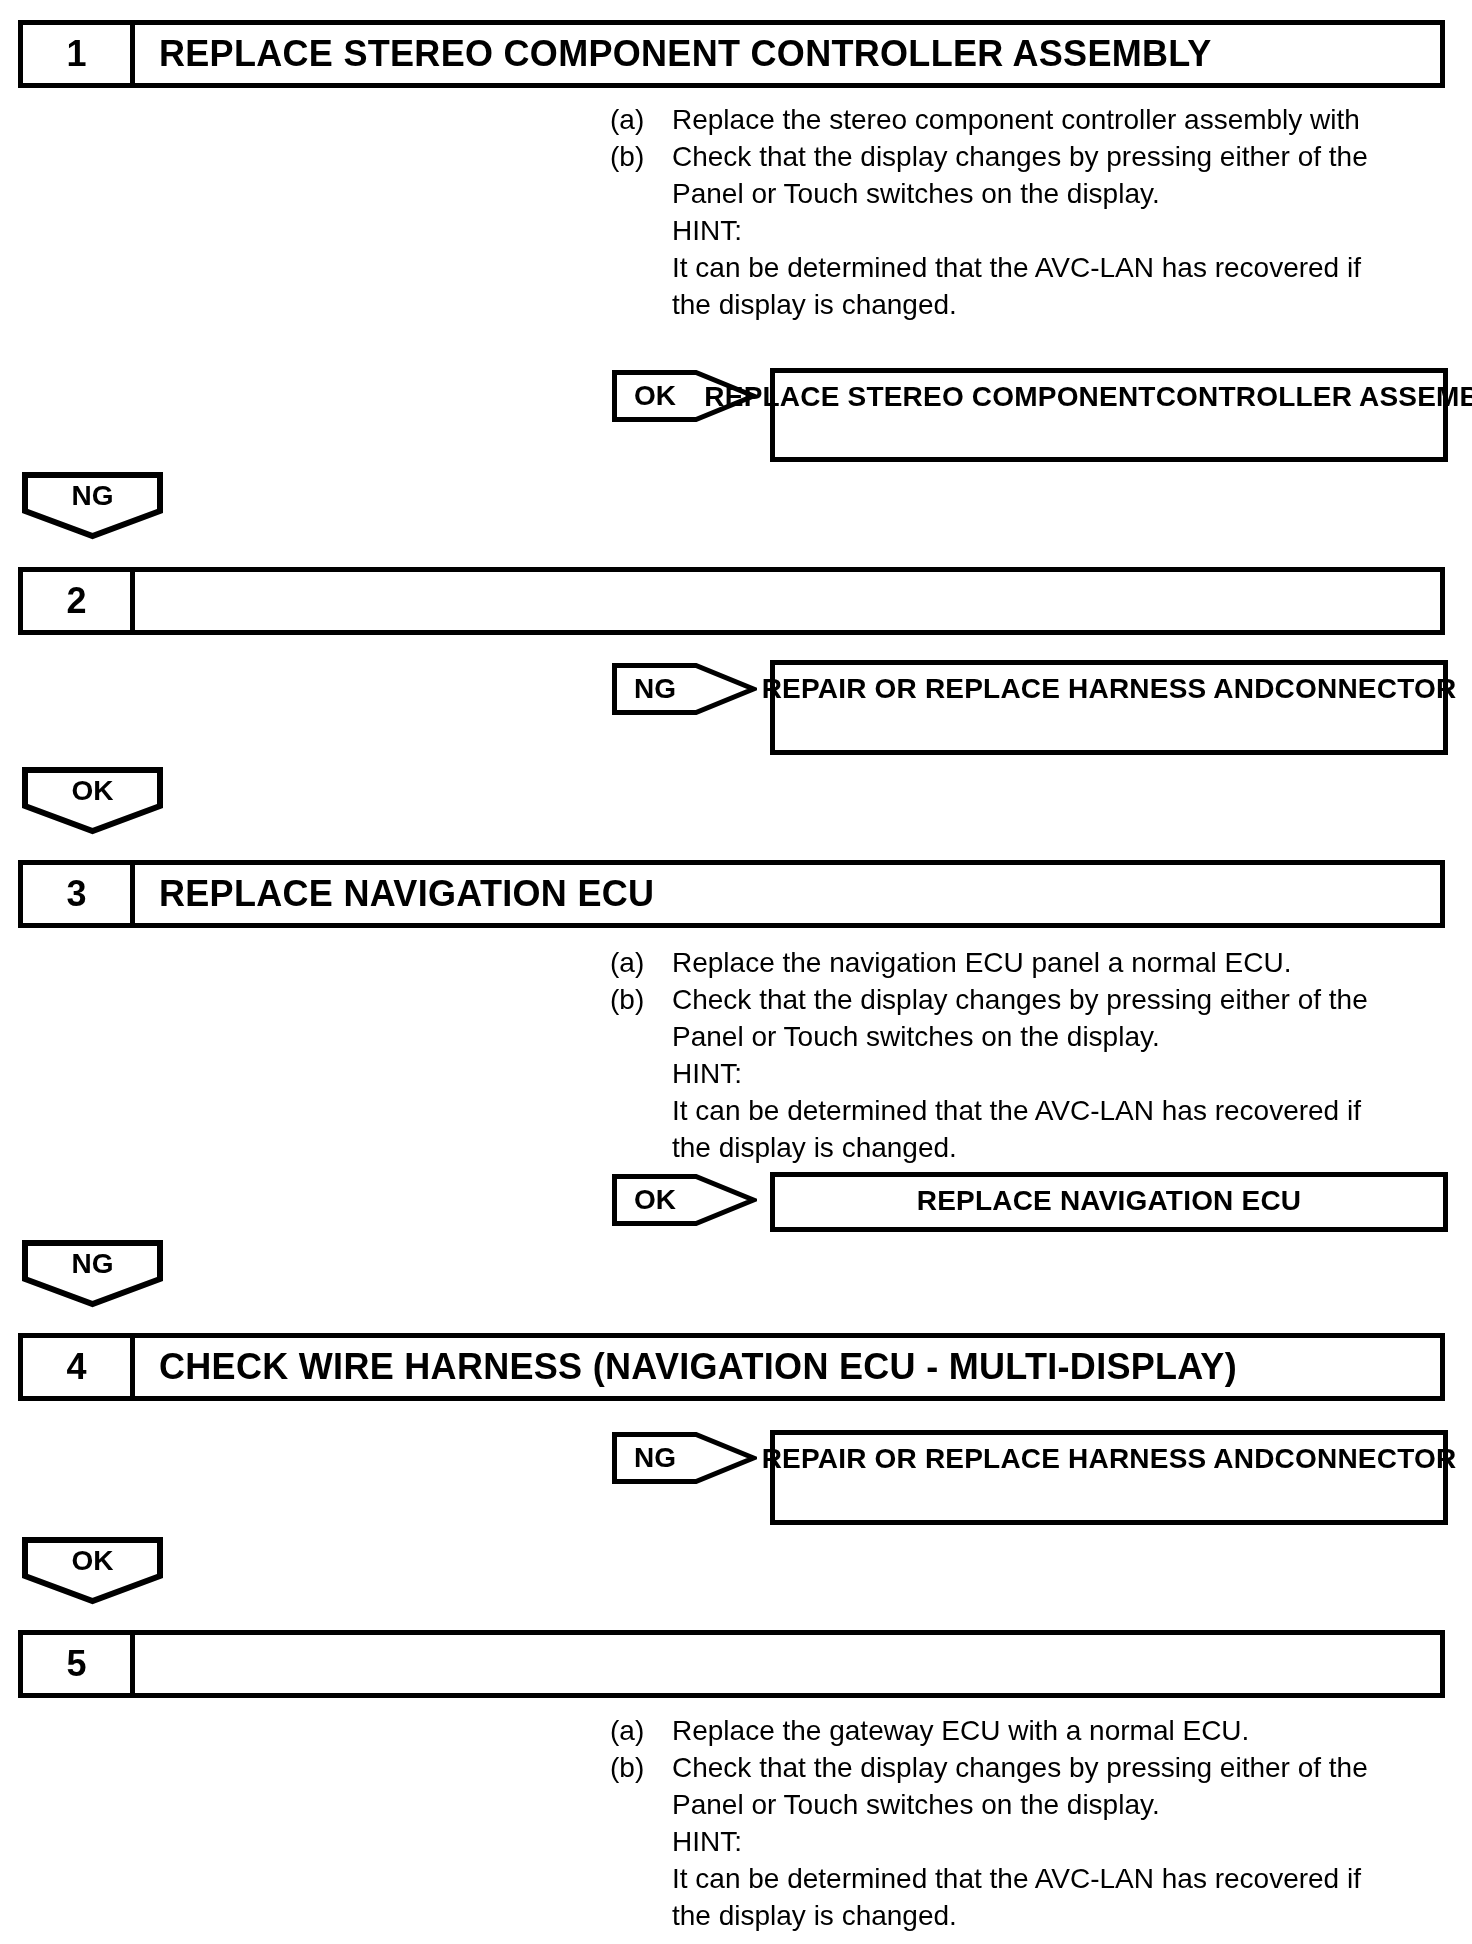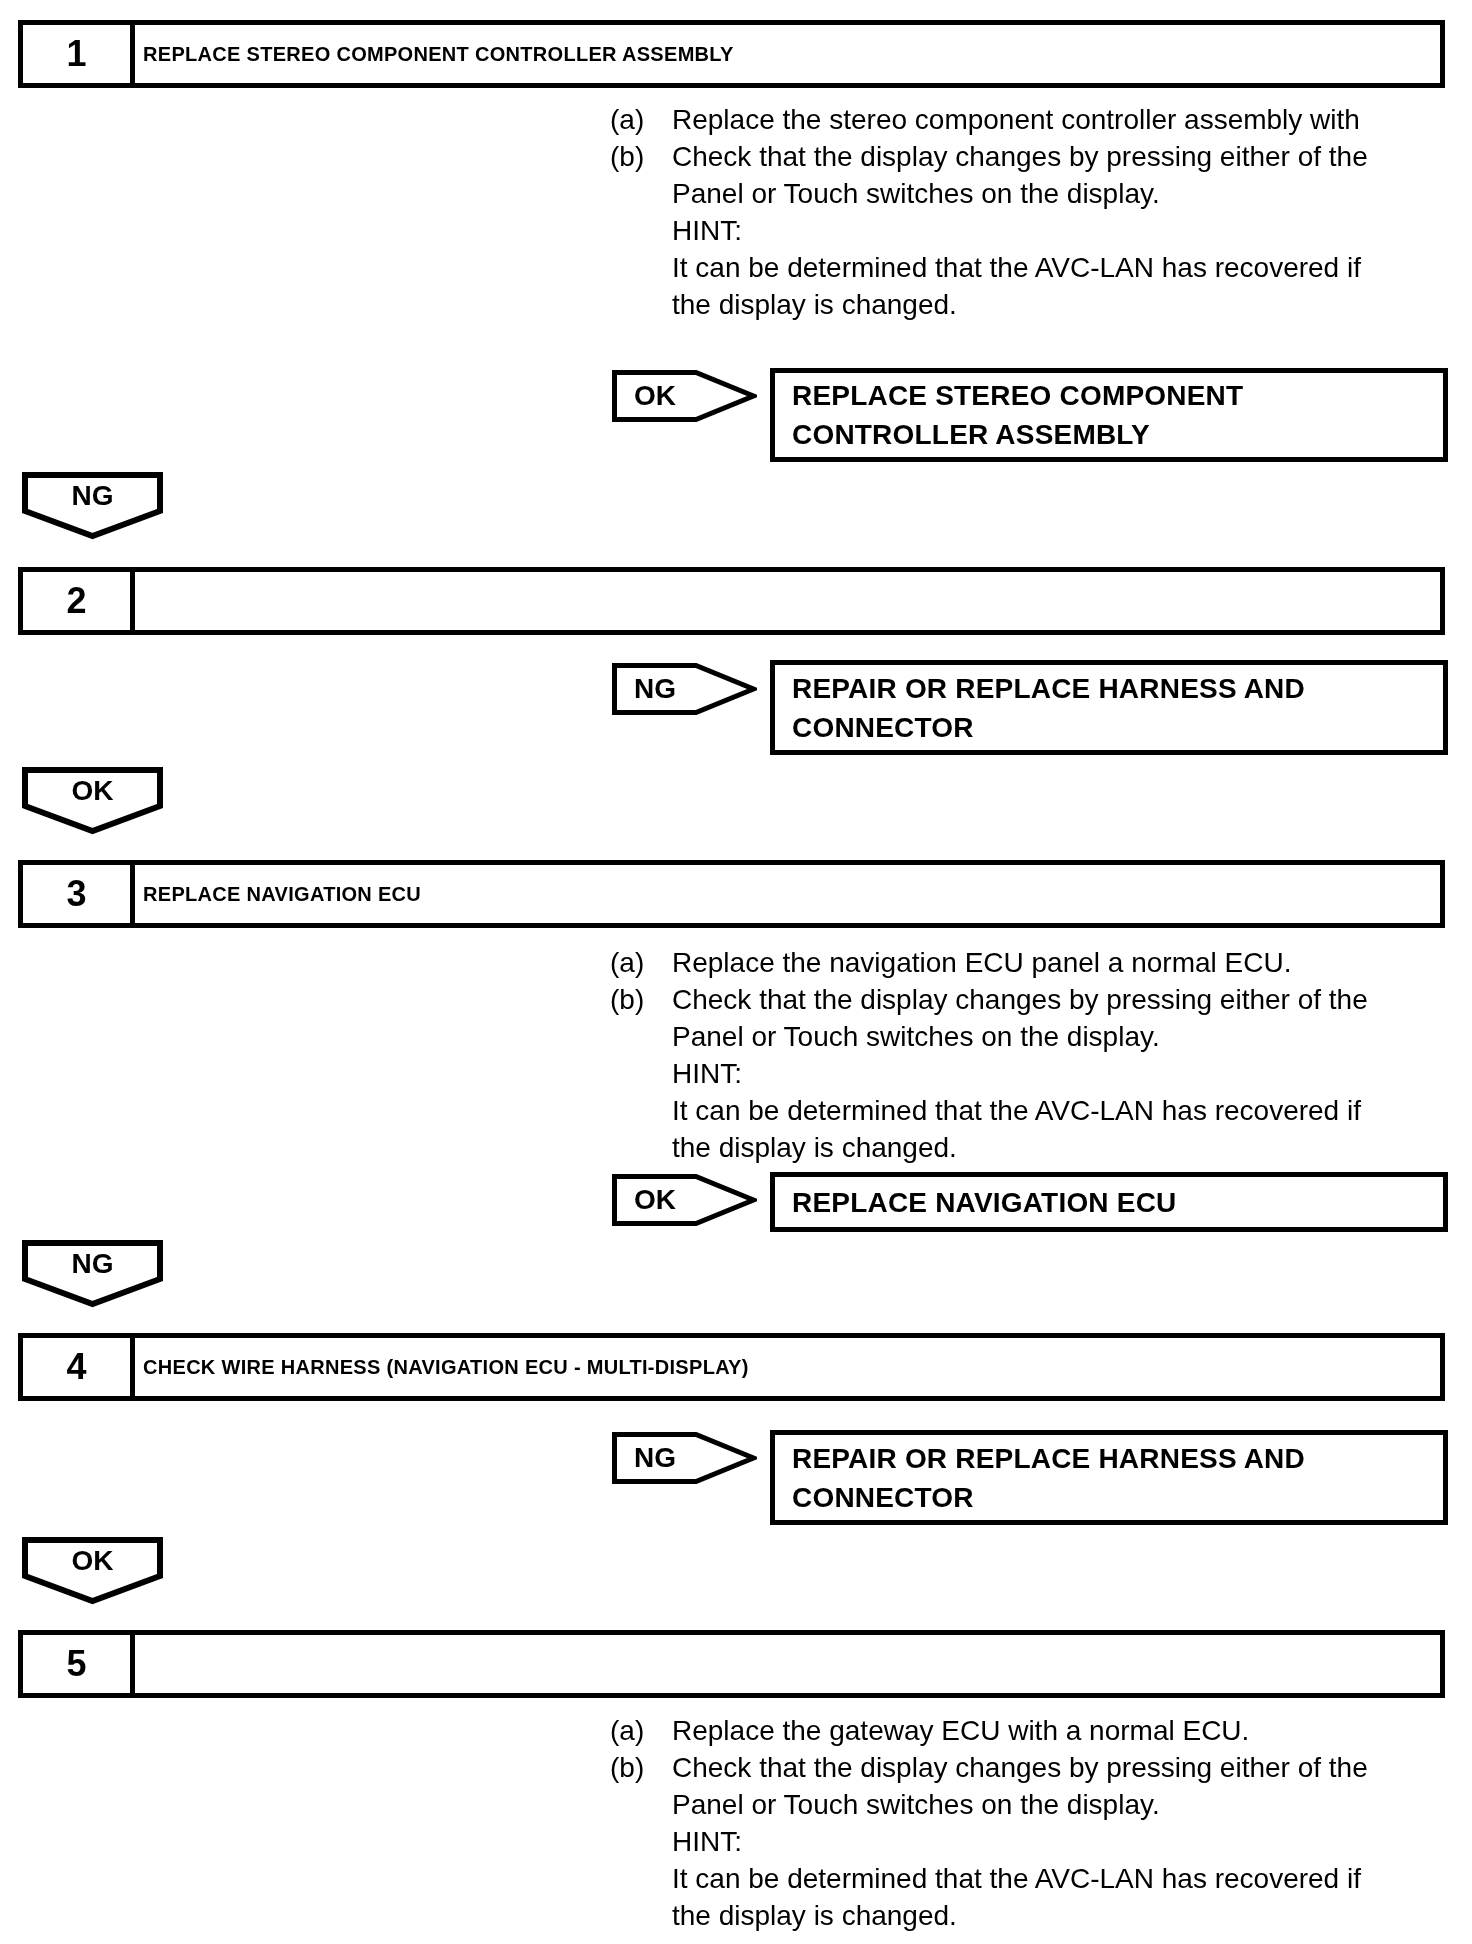--- a/index.html
+++ b/index.html
@@ -19,21 +19,21 @@
     border:5px solid #000;box-sizing:border-box;
     display:flex;background:#fff;
   }
   .step-num{
     flex:0 0 107px;border-right:5px solid #000;
     display:flex;align-items:center;justify-content:center;
     font-weight:bold;font-size:36px;
   }
   .step-title{
     flex:1;display:flex;align-items:center;
-    padding-left:8px;font-weight:bold;font-size:20px;
+    padding-left:24px;font-weight:bold;font-size:36px;
     letter-spacing:.3px;white-space:nowrap;
   }
 
   
   .instr{
     position:absolute;left:610px;width:852px;
     font-size:28px;line-height:37px;
   }
   .instr-line{display:flex;}
   .instr-label{flex:0 0 62px;}
@@ -45,21 +45,21 @@
   .flag-label{
     position:absolute;left:0;top:0;width:86px;height:52px;
     display:flex;align-items:center;justify-content:center;
     font-weight:bold;font-size:28px;
   }
 
   
   .branch-box{
     position:absolute;left:770px;width:678px;
     border:5px solid #000;box-sizing:border-box;background:#fff;
-    display:flex;flex-direction:column;justify-content:center;
+    display:flex;justify-content:center;
     padding:4px 17px;
     font-weight:bold;font-size:28px;line-height:39px;
     letter-spacing:.2px;white-space:nowrap;
   }
 
   
   .pent{position:absolute;left:22px;width:141px;height:68px;}
   .pent svg{position:absolute;left:0;top:0;}
   .pent-label{
     position:absolute;left:0;top:4px;width:141px;height:40px;

